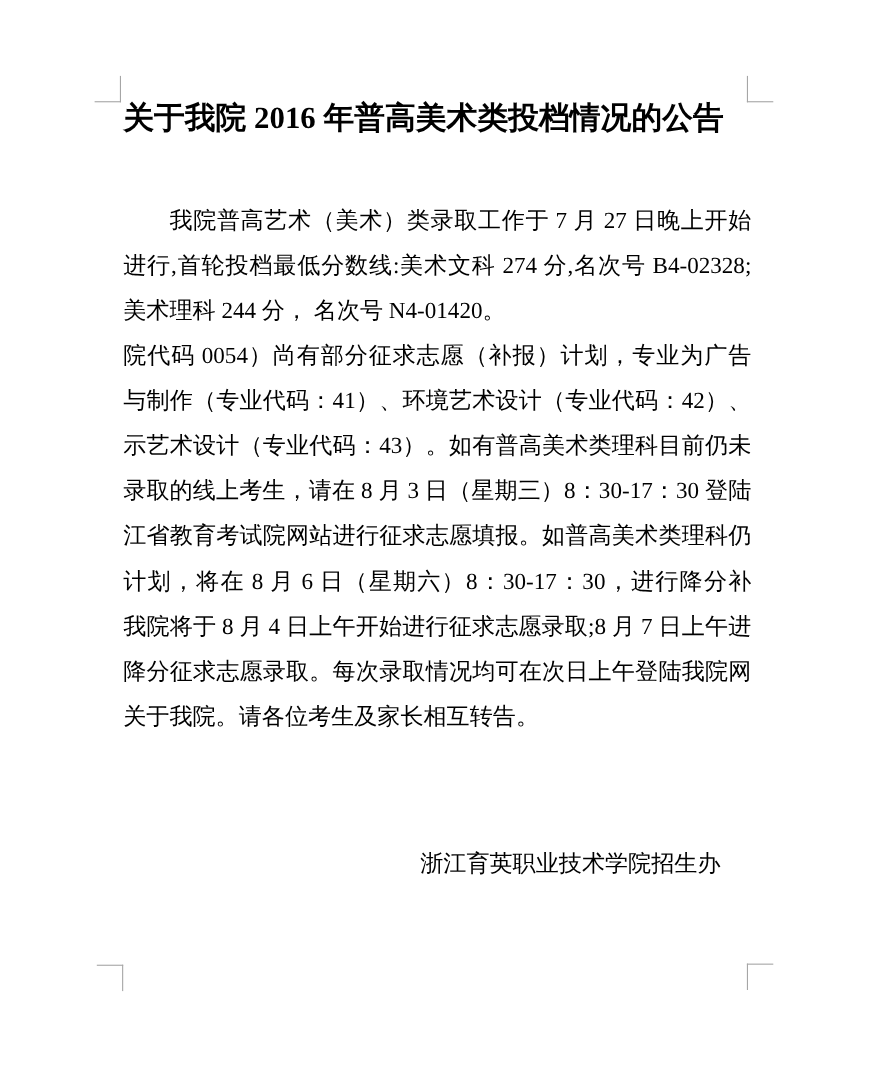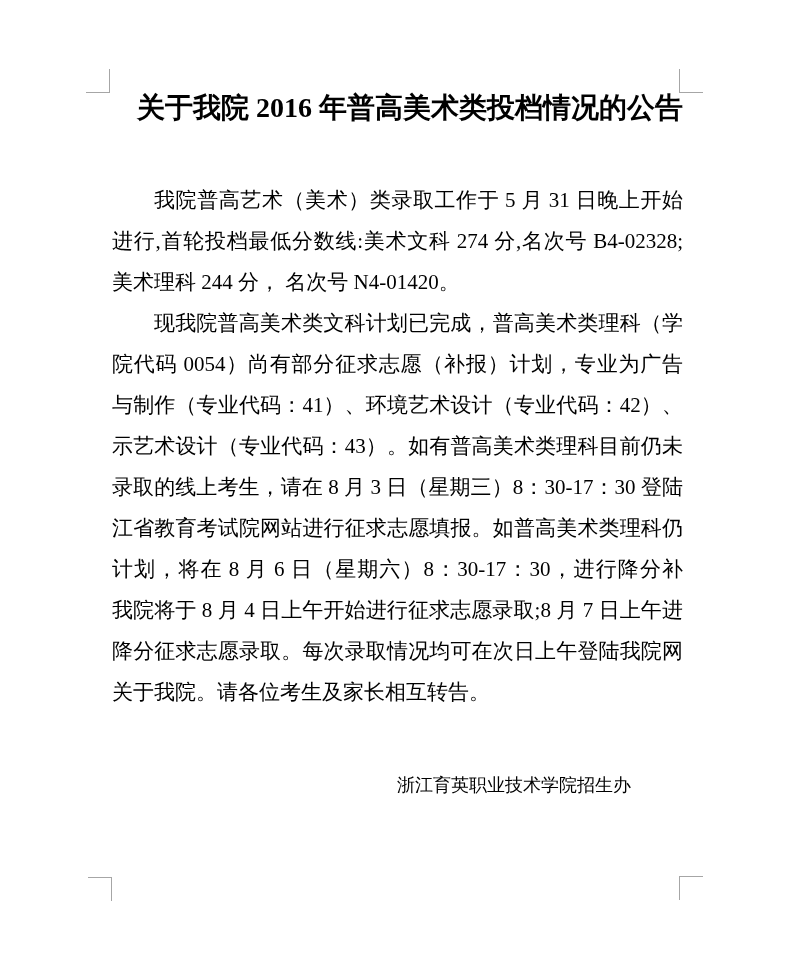--- a/index.html
+++ b/index.html
@@ -34,21 +34,21 @@
 
   .title {
     position: absolute;
     left: 112px;
     top: 86px;
     width: 571px;
     margin: 0;
     font-size: 28px;
     font-weight: bold;
     line-height: 44px;
-    text-align: right;
+    text-align: left;
     white-space: nowrap;
   }
   .body-text {
     position: absolute;
     left: 112px;
     top: 180px;
     width: 571px;
     font-size: 21px;
     line-height: 41px;
   }
@@ -58,24 +58,24 @@
   }
   .line.just {
     text-align: justify;
     text-align-last: justify;
   }
   .line.indent {
     text-indent: 2em;
   }
   .sig-block {
     position: absolute;
-    left: 100px;
+    left: 124px;
     top: 763px;
     width: 571px;
-    font-size: 18px;
+    font-size: 21px;
     line-height: 45px;
   }
   .sig-name {
     text-align: right;
     padding-right: 40px;
   }
   .sig-date {
     text-align: right;
     padding-right: 110px;
   }
@@ -87,24 +87,23 @@
 
   <div class="mark tl"></div>
   <div class="mark tr"></div>
   <div class="mark bl"></div>
   <div class="mark br"></div>
 
   <h1 class="title">关于我院 2016 年普高美术类投档情况的公告</h1>
 
   <div class="body-text">
     <div id="paragraphs">
-        <div class="line just indent">我院普高艺术（美术）类录取工作于 5 月 31 日晚上开始</div>
+        <div class="line just indent">我院普高艺术（美术）类录取工作于 7 月 27 日晚上开始</div>
         <div class="line just">进行,首轮投档最低分数线:美术文科 274 分,名次号 B4-02328;</div>
         <div class="line">美术理科 244 分， 名次号 N4-01420。</div>
-        <div class="line just indent">现我院普高美术类文科计划已完成，普高美术类理科（学</div>
         <div class="line just">院代码 0054）尚有部分征求志愿（补报）计划，专业为广告设计</div>
         <div class="line just">与制作（专业代码：41）、环境艺术设计（专业代码：42）、展</div>
         <div class="line just">示艺术设计（专业代码：43）。如有普高美术类理科目前仍未被</div>
         <div class="line just">录取的线上考生，请在 8 月 3 日（星期三）8：30-17：30 登陆浙</div>
         <div class="line just">江省教育考试院网站进行征求志愿填报。如普高美术类理科仍有</div>
         <div class="line just">计划，将在 8 月 6 日（星期六）8：30-17：30，进行降分补报。</div>
         <div class="line just">我院将于 8 月 4 日上午开始进行征求志愿录取;8 月 7 日上午进行</div>
         <div class="line just">降分征求志愿录取。每次录取情况均可在次日上午登陆我院网站</div>
         <div class="line">关于我院。请各位考生及家长相互转告。</div>
       </div>

